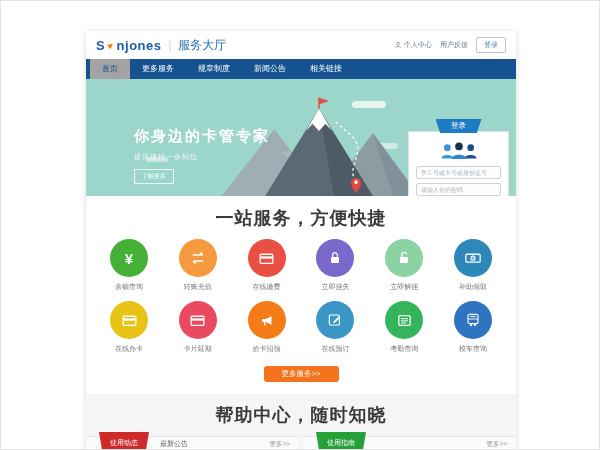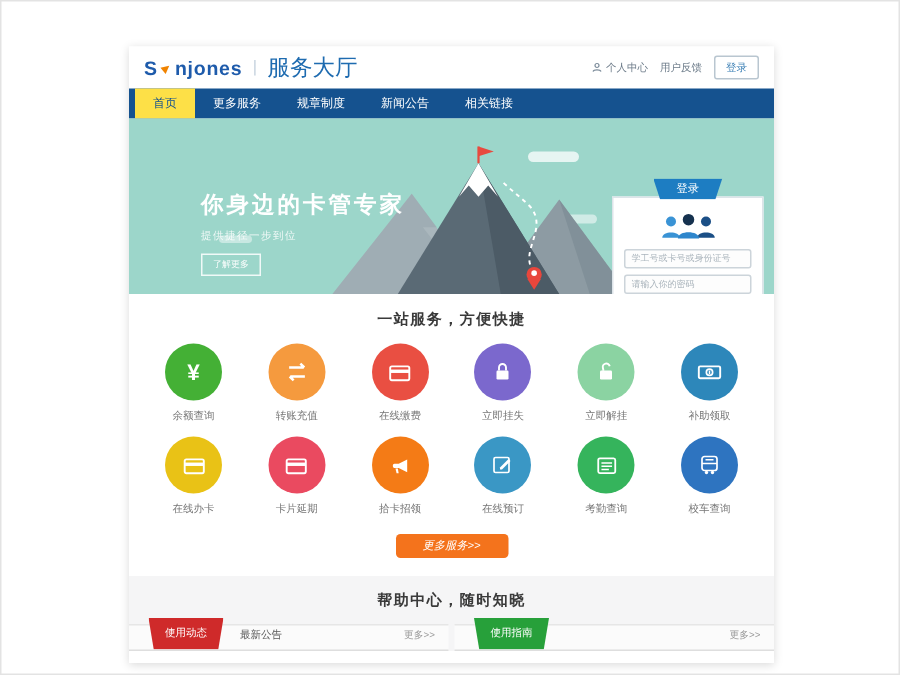--- a/index.html
+++ b/index.html
@@ -5,29 +5,29 @@
   * { margin:0; padding:0; box-sizing:border-box; }
   body { font-family:"Liberation Sans","DejaVu Sans",sans-serif; background:#fff; }
   .canvas { position:relative; width:600px; height:450px; background:#fff; border:1px solid #e3e3e3; overflow:hidden; }
   .site { position:absolute; left:85px; top:30px; width:430px; background:#fff; box-shadow:0 1px 6px rgba(0,0,0,.15); }
 
   
   .hdr { height:28px; background:#fff; display:flex; align-items:center; padding:0 10px; }
   .logo { display:flex; align-items:center; font-weight:bold; font-size:13px; color:#1e5bab; letter-spacing:.5px; cursor:pointer; }
   .lg-arrow { display:inline-block; color:#f08300; font-size:9px; transform:rotate(-40deg); margin:0 1px; }
   .hdr-div { color:#c5d2de; font-size:11px; margin:0 7px; }
-  .site-name { color:#1e6bb0; font-size:15px; }
+  .site-name { color:#1e6bb0; font-size:12px; }
   .hdr-right { margin-left:auto; display:flex; align-items:center; gap:8px; }
   .hdr-link { font-size:7px; color:#6b7a88; cursor:pointer; display:flex; align-items:center; gap:2px; }
   .hdr-btn { font-size:7px; color:#3a7fb5; border:1px solid #b9c6d0; border-radius:2px; padding:2px 7px; cursor:pointer; background:#fff; }
 
   
   .nav { height:20px; background:#15528f; display:flex; padding-left:4px; }
   .nav-item { font-size:8px; color:#fff; line-height:20px; padding:0 12px; cursor:pointer; }
-  .nav-item.active { background:#fde047; color:#15528f; }
+  .nav-item.active { background:#a3a3a3; color:#15528f; }
 
   
   .hero { position:relative; height:117px; background:#9cd6ca; overflow:hidden; }
   .hero-text { position:absolute; left:48px; top:17px; color:#fff; z-index:2;margin-top:31px; }
   .hero-title { font-size:15px; font-weight:bold; letter-spacing:2px; }
   .hero-sub { font-size:7px; margin-top:6px; opacity:.85; letter-spacing:1px; }
   .hero-cta { display:inline-block; margin-top:7px; font-size:6px; color:#fff; border:1px solid rgba(255,255,255,.9); padding:2px 7px; cursor:pointer; opacity:.95; }
   .mountains { position:absolute; left:128px; bottom:0; width:210px; height:102px; z-index:1; }
   .cloud { position:absolute; background:rgba(255,255,255,.75); border-radius:8px; z-index:1; }
   .cloud.c1 { width:34px; height:7px; right:130px; top:22px; }
@@ -37,27 +37,27 @@
   
   .login-card { position:absolute; top:40px; right:7px; width:101px; z-index:5; }
   .login-tab { width:46px; margin:0 auto; height:14px; background:#1d7dc2; color:#fff; font-size:7.5px; text-align:center; line-height:14px; clip-path:polygon(0 0,100% 0,90% 100%,10% 100%); cursor:pointer; position:relative; z-index:2; }
   .login-body { background:#fff; border:1px solid #dde4e9; padding:7px 7px 9px; margin-top:-2px; }
   .users-ico { display:block; margin:2px auto 5px; }
   .lg-input { display:block; width:100%; height:13px; font-size:6px; color:#555; border:1px solid #ccd4da; border-radius:2px; padding:0 4px; margin-bottom:4px; background:#fdfdfd; }
   .lg-input::placeholder { color:#aab4bc; }
 
   
   .services { background:#fff; padding:10px 12px 10px; }
-  .sec-heading { text-align:center; font-size:10px; font-weight:600; color:#3a3a3a; letter-spacing:1px; }
+  .sec-heading { text-align:center; font-size:18px; font-weight:600; color:#3a3a3a; letter-spacing:1px; }
   .svc-row { display:flex; justify-content:space-between; margin-top:9px; }
   .svc { width:62px; text-align:center; }
   .svc-circle { width:38px; height:38px; border-radius:50%; margin:0 auto; display:flex; align-items:center; justify-content:center; cursor:pointer; }
   .svc-label { font-size:7px; color:#777; margin-top:5px; }
   .glyph { color:#fff; font-size:15px; font-weight:bold; line-height:1; }
-  .more-btn { display:block; width:75px; height:16px; margin:12px auto 2px; background:#f4731c; color:#fff; font-size:7.5px; border:none; border-radius:3px; cursor:pointer;font-style:italic; }
+  .more-btn { display:block; width:75px; height:16px; margin:12px auto 2px; background:#f4731c; color:#fff; font-size:7.5px; border:none; border-radius:3px; cursor:pointer; }
 
   
   .announce { background:#f5f5f6; padding-top:9px; }
   .tabbar { display:flex; margin-top:9px; gap:4px; }
   .tab-group { flex:1; display:flex; align-items:flex-end; background:#fbfbfb; border-top:1px solid #e6e6e6; border-bottom:1px solid #dedede; height:18px; }
   .ribbon { height:21px; margin-top:-3px; line-height:21px; padding:0 11px; color:#fff; font-size:7px; clip-path:polygon(0 0,100% 0,93% 100%,7% 100%); margin-left:13px; cursor:pointer; }
   .plain-tab { font-size:7px; color:#5a5a5a; line-height:18px; padding:0 11px; cursor:pointer; }
   .more-link { margin-left:auto; margin-right:9px; font-size:6.5px; color:#9a9a9a; line-height:18px; cursor:pointer; }
   .site-bottom { height:8px; background:#fff; }
 </style>

